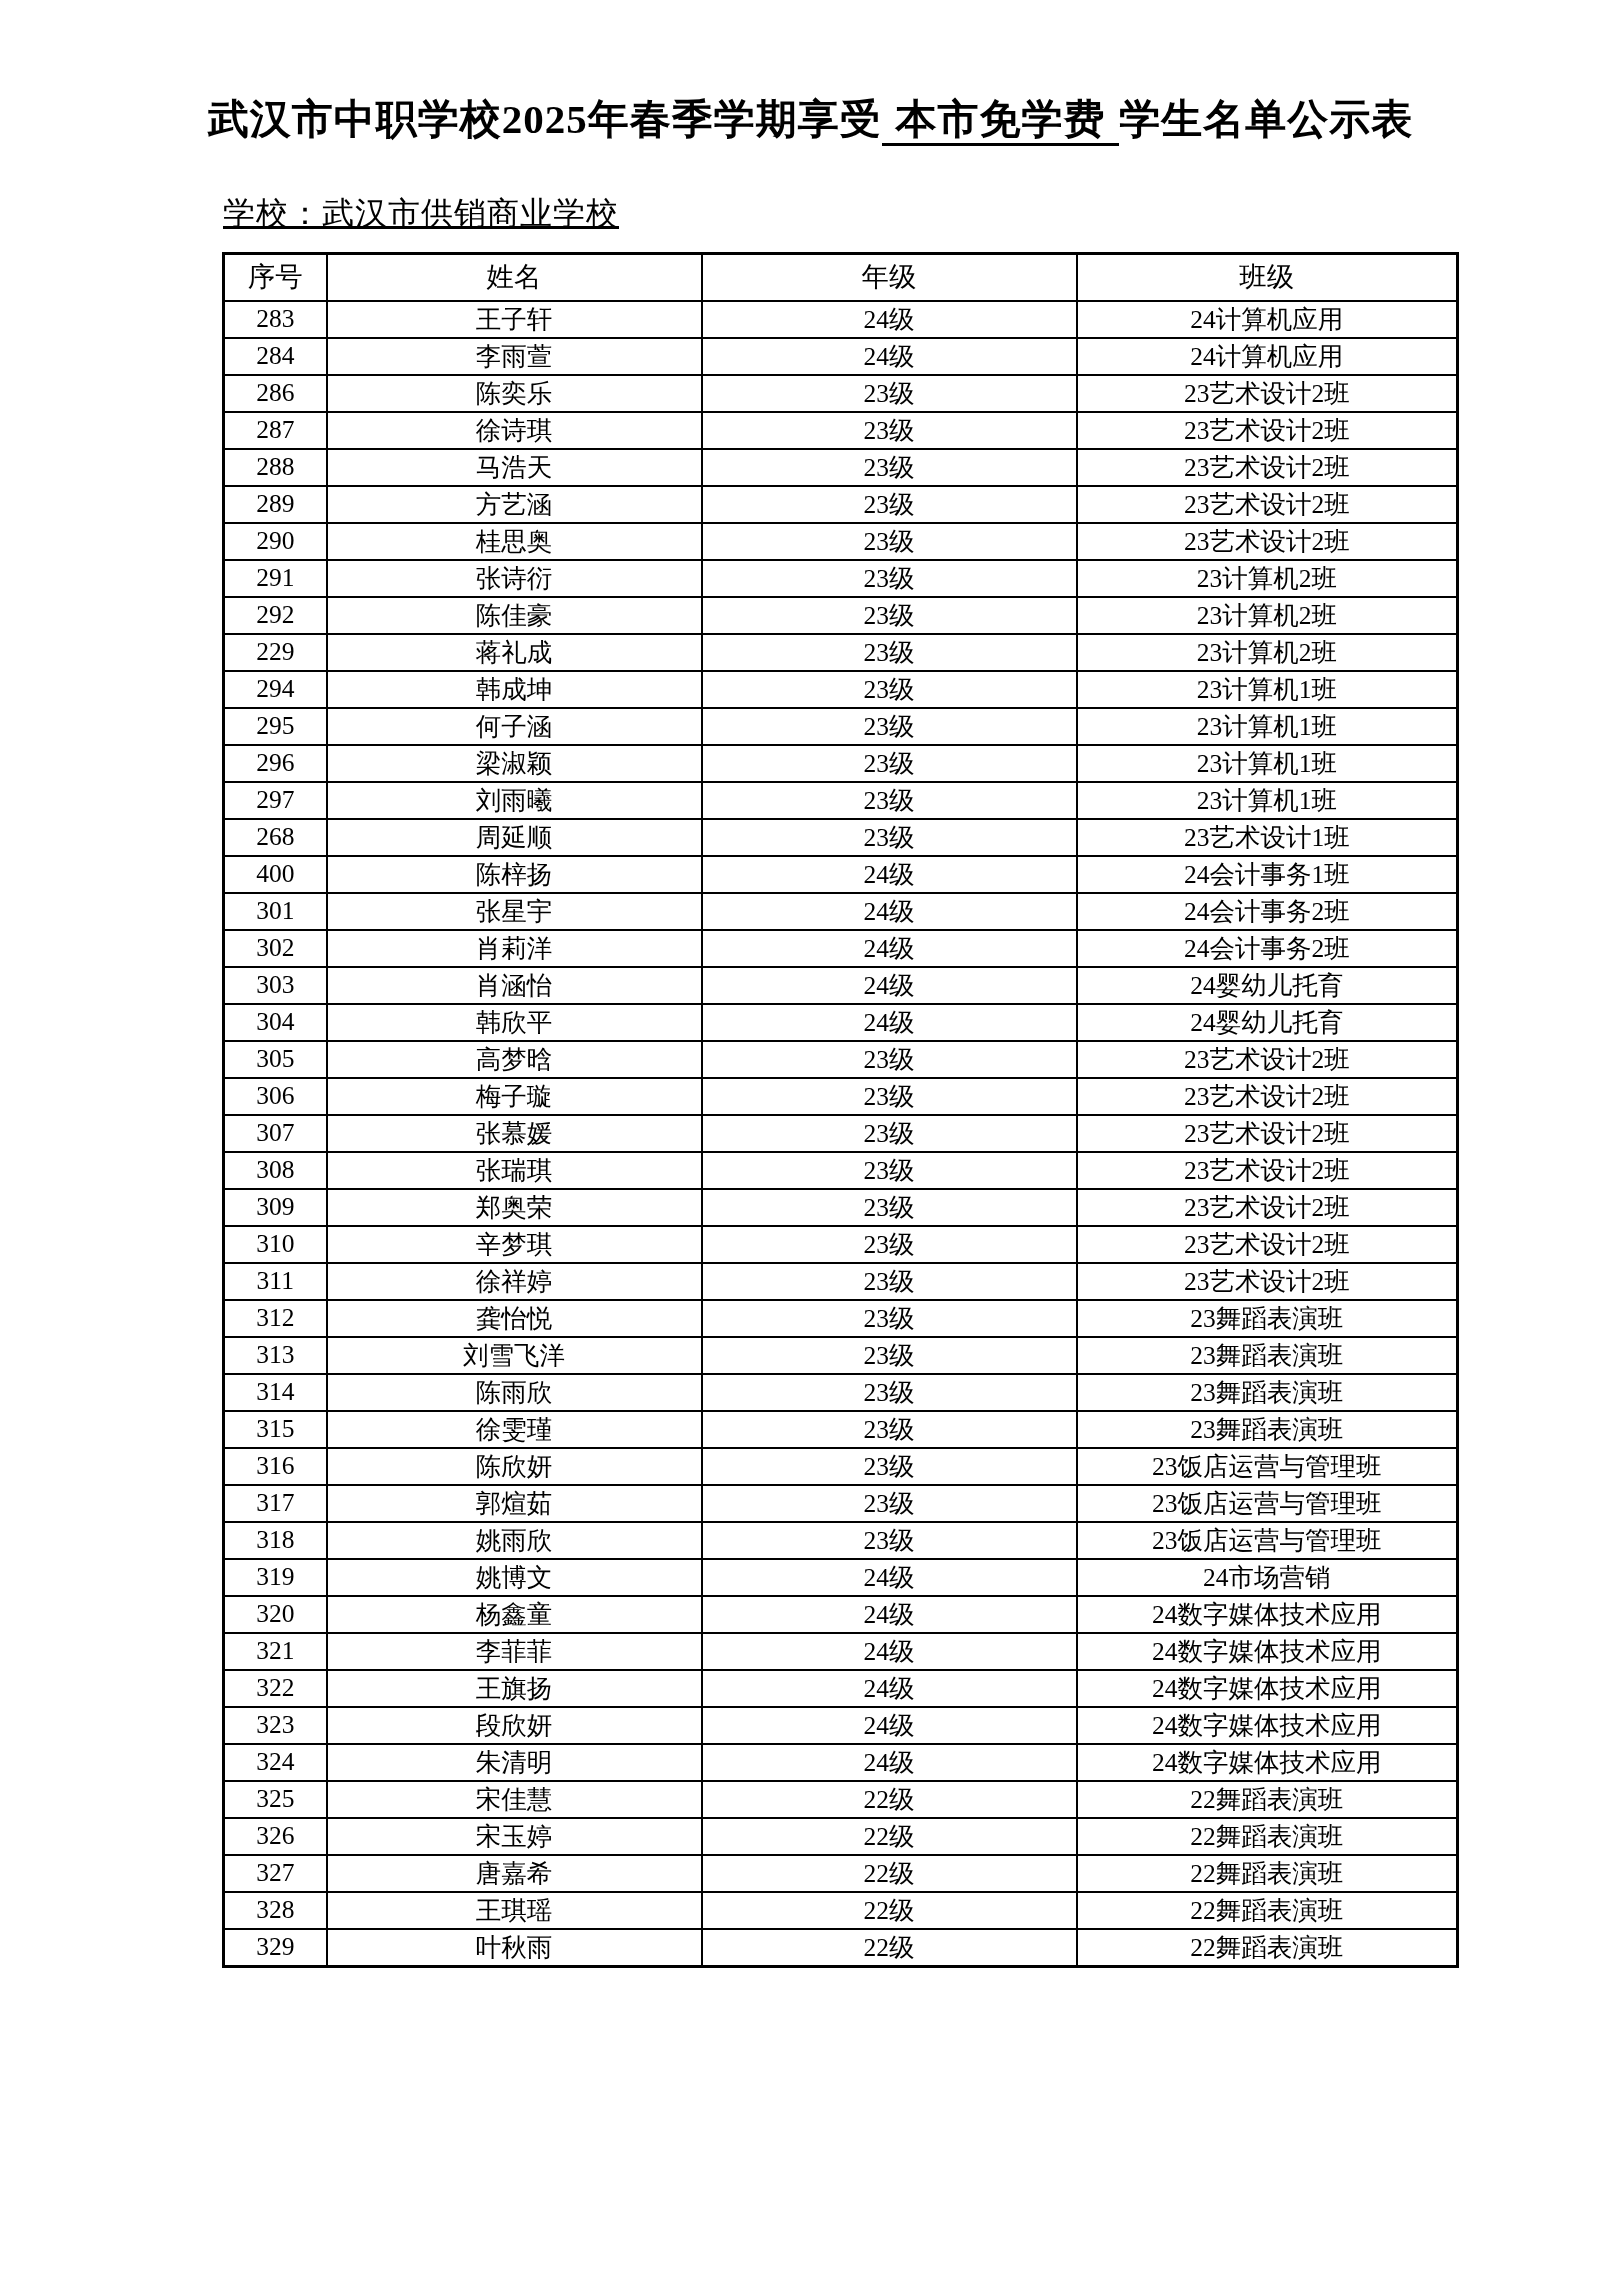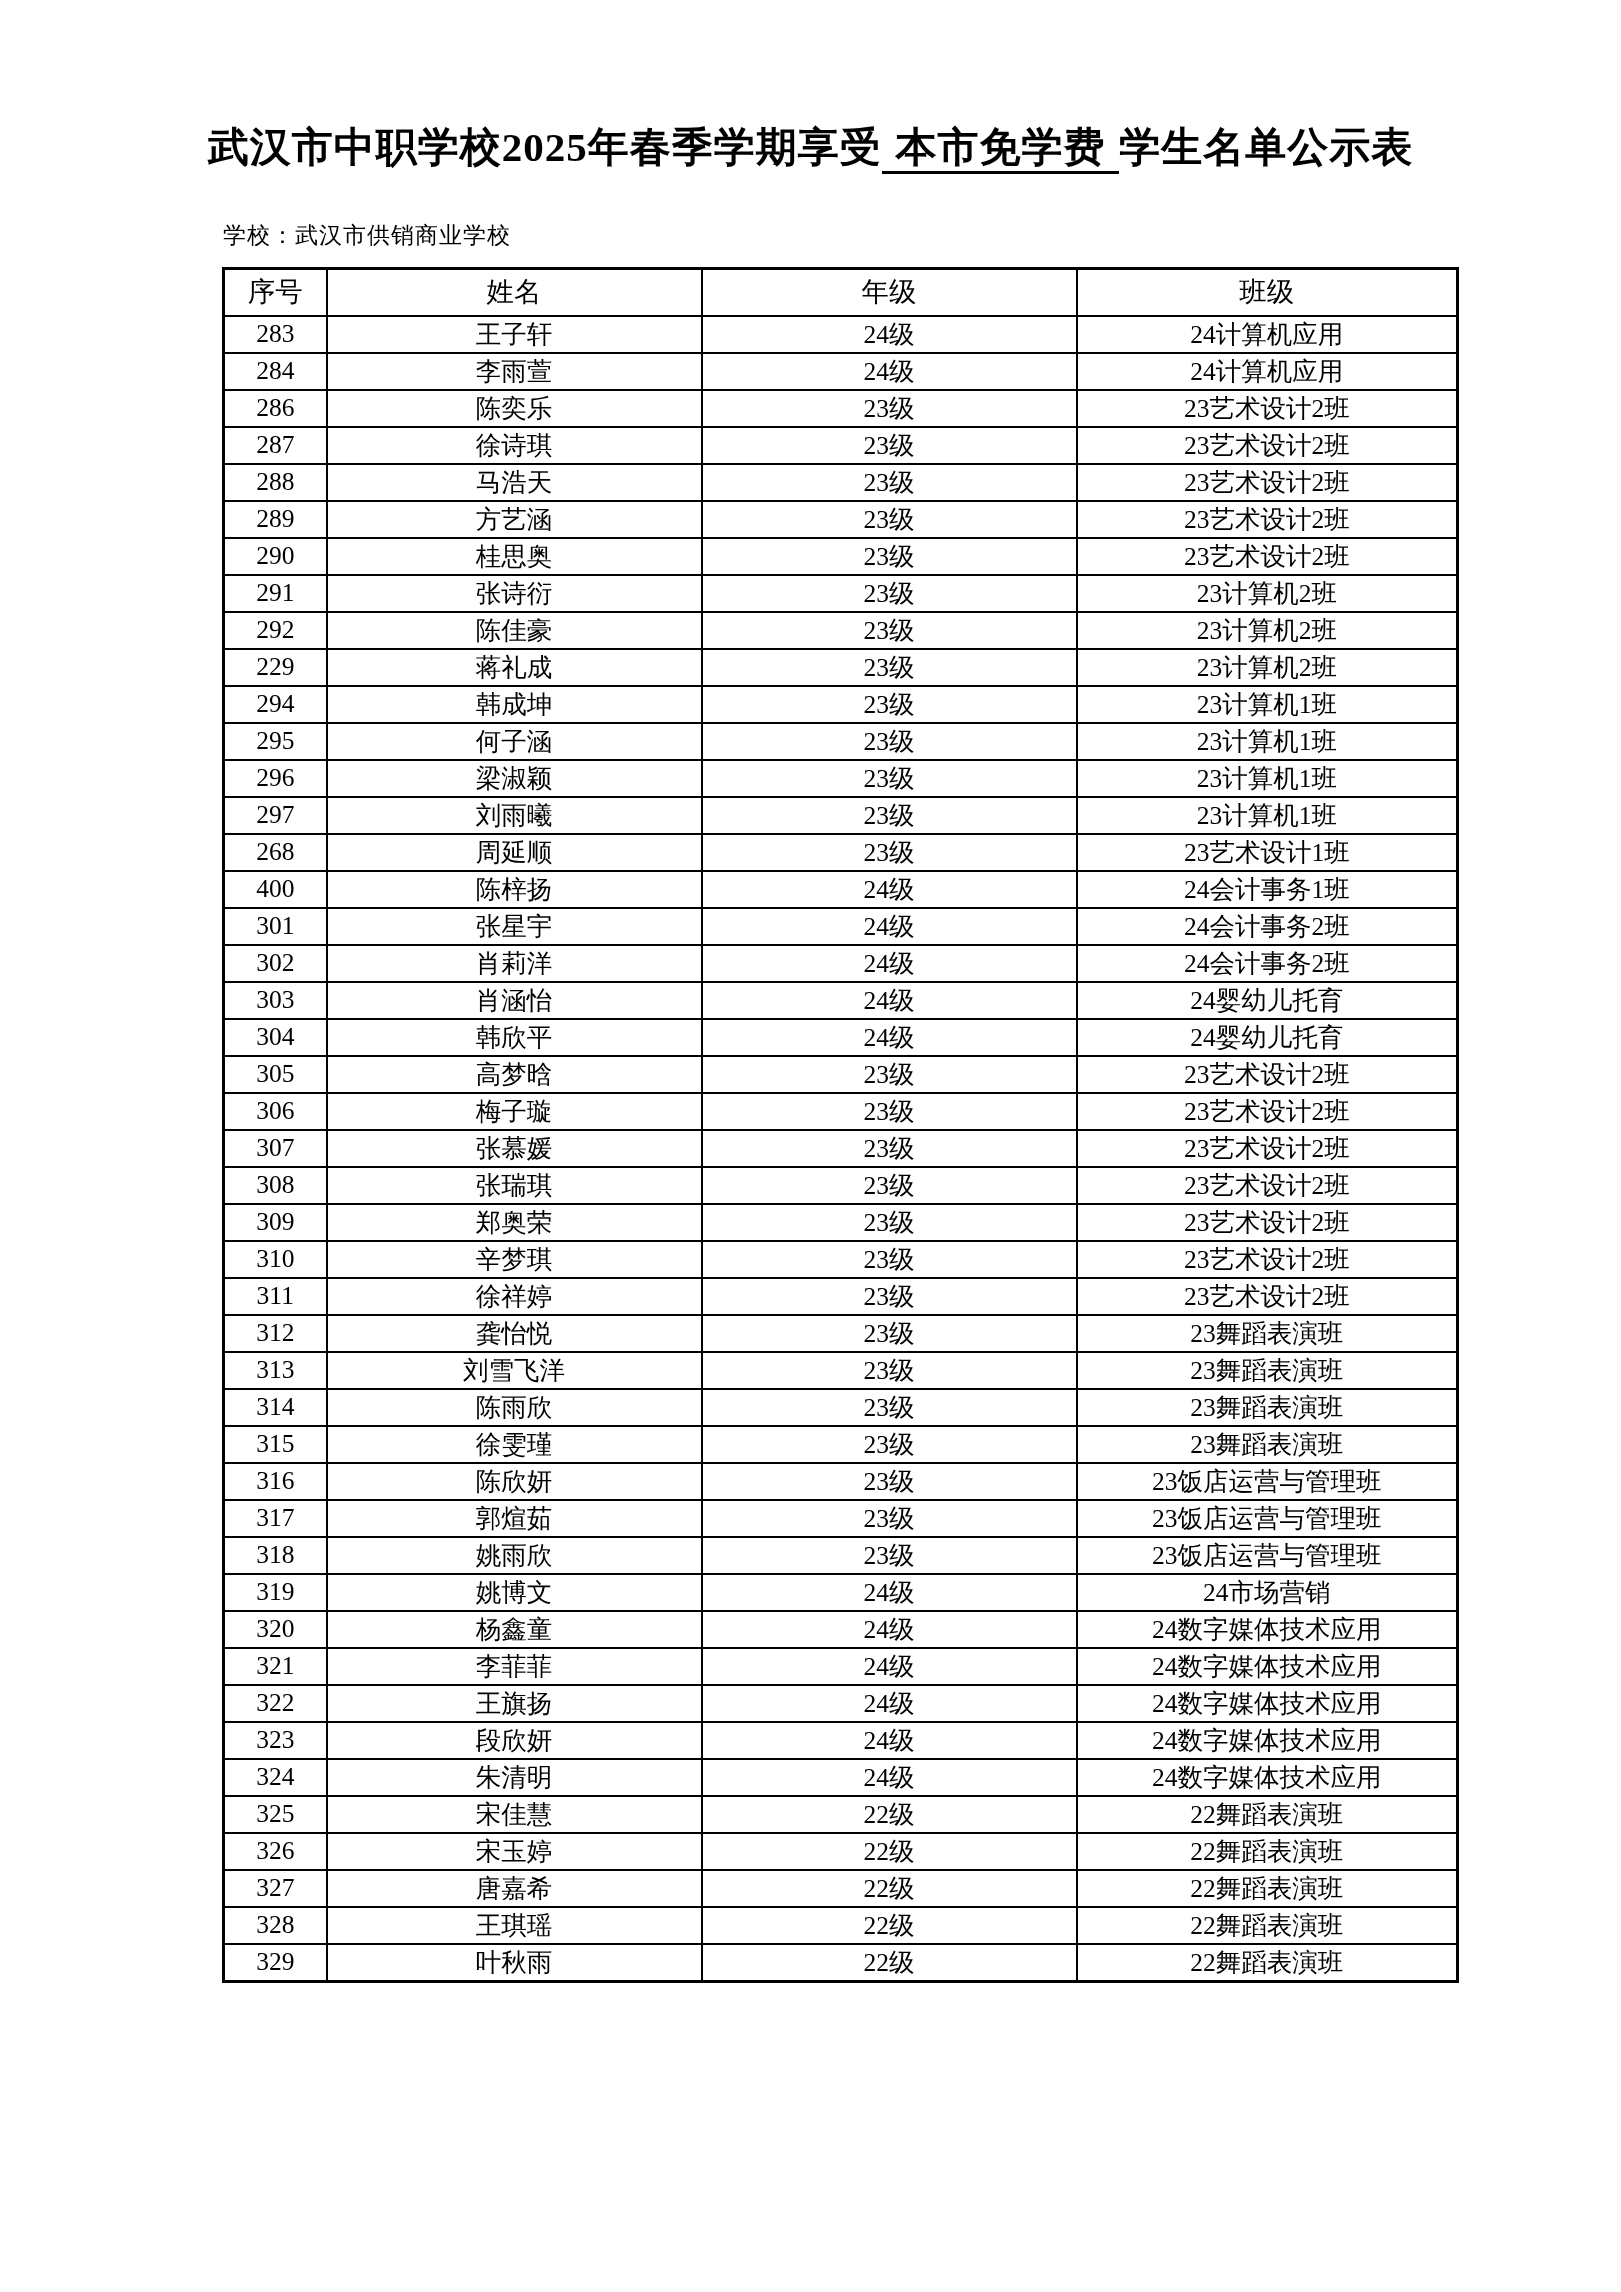--- a/index.html
+++ b/index.html
@@ -11,37 +11,38 @@
     position: relative;
     width: 1621px;
     height: 2293px;
     background: #ffffff;
     color: #000000;
     font-family: "Liberation Serif", "DejaVu Serif", serif;
     overflow: hidden;
   }
   .doc-title {
     margin: 0;
-    padding-top: 120px;
+    padding-top: 92px;
     text-align: center;
     font-size: 41px;
     font-weight: bold;
     letter-spacing: 1px;
     white-space: nowrap;
   }
   .doc-title .underlined {
     display: inline-block;
     padding: 0 13.7px;
     border-bottom: 3.9px solid #000000;
     line-height: 1.15;
   }
   .school-line {
     margin: 45px 0 0 223px;
-    font-size: 23px;
+    font-size: 32px;
     letter-spacing: 1px;
+    text-decoration: underline;
   }
   .report-table {
     margin: 15.7px 0 0 222px;
     border-collapse: collapse;
     table-layout: fixed;
     width: 1235px;
   }
   .report-table th,
   .report-table td {
     border: 2.9px solid #000000;

